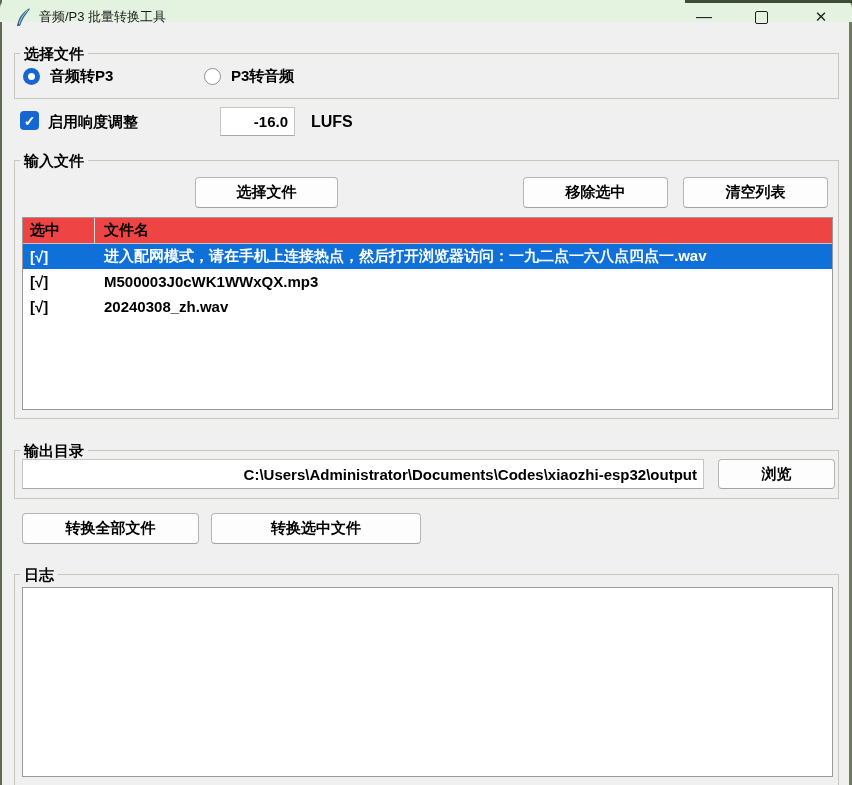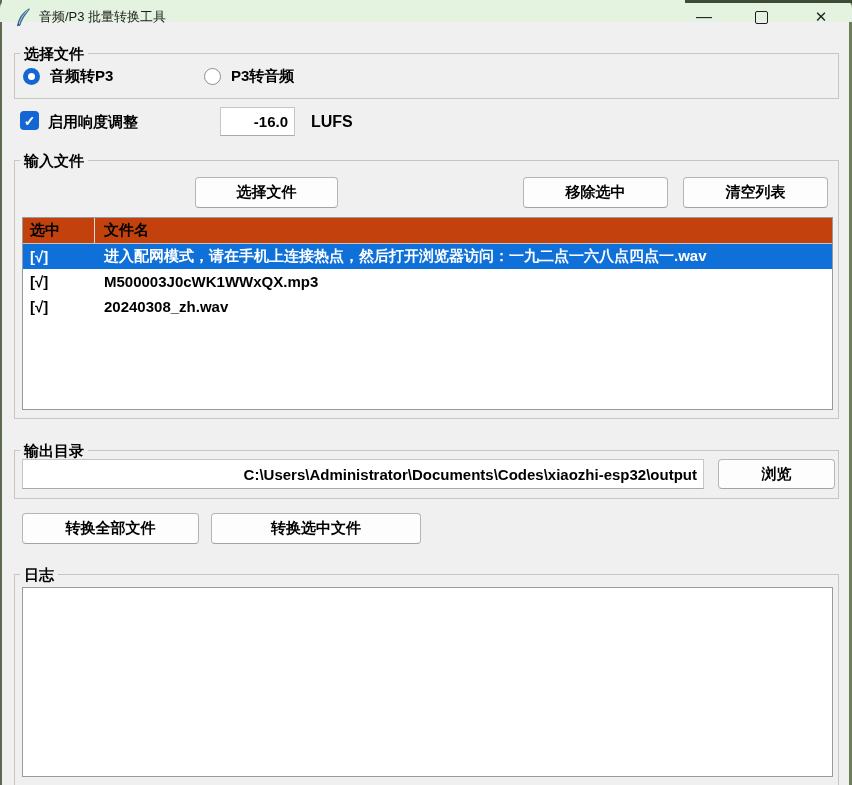--- a/index.html
+++ b/index.html
@@ -71,21 +71,21 @@
     display:flex;align-items:center;justify-content:center;
     font-size:15px;font-weight:700;color:#000;cursor:default;z-index:2;
   }
 
   
   .filetable{
     position:absolute;left:22px;top:217px;width:811px;height:193px;
     background:#fff;border:1px solid #999;box-sizing:border-box;z-index:2;
     overflow:hidden;
   }
-  .ft-header{display:flex;height:25px;border-bottom:1px solid #c4c4c4;background:#c2410c;}
+  .ft-header{display:flex;height:25px;border-bottom:1px solid #c4c4c4;background:#ef4444;}
   .ft-header .hc1{width:72px;box-sizing:border-box;padding-left:7px;display:flex;
     align-items:center;font-size:15px;font-weight:700;border-right:1px solid #dcdcdc;}
   .ft-header .hc2{flex:1;padding-left:9px;display:flex;align-items:center;
     font-size:15px;font-weight:700;}
   .ft-row{display:flex;height:25px;align-items:center;font-size:15px;font-weight:700;}
   .ft-row .c1{width:72px;box-sizing:border-box;padding-left:7px;flex:none;}
   .ft-row .c2{flex:1;padding-left:9px;white-space:nowrap;overflow:hidden;}
   .ft-row.selected{background:#0e70d8;color:#fff;}
 
   

